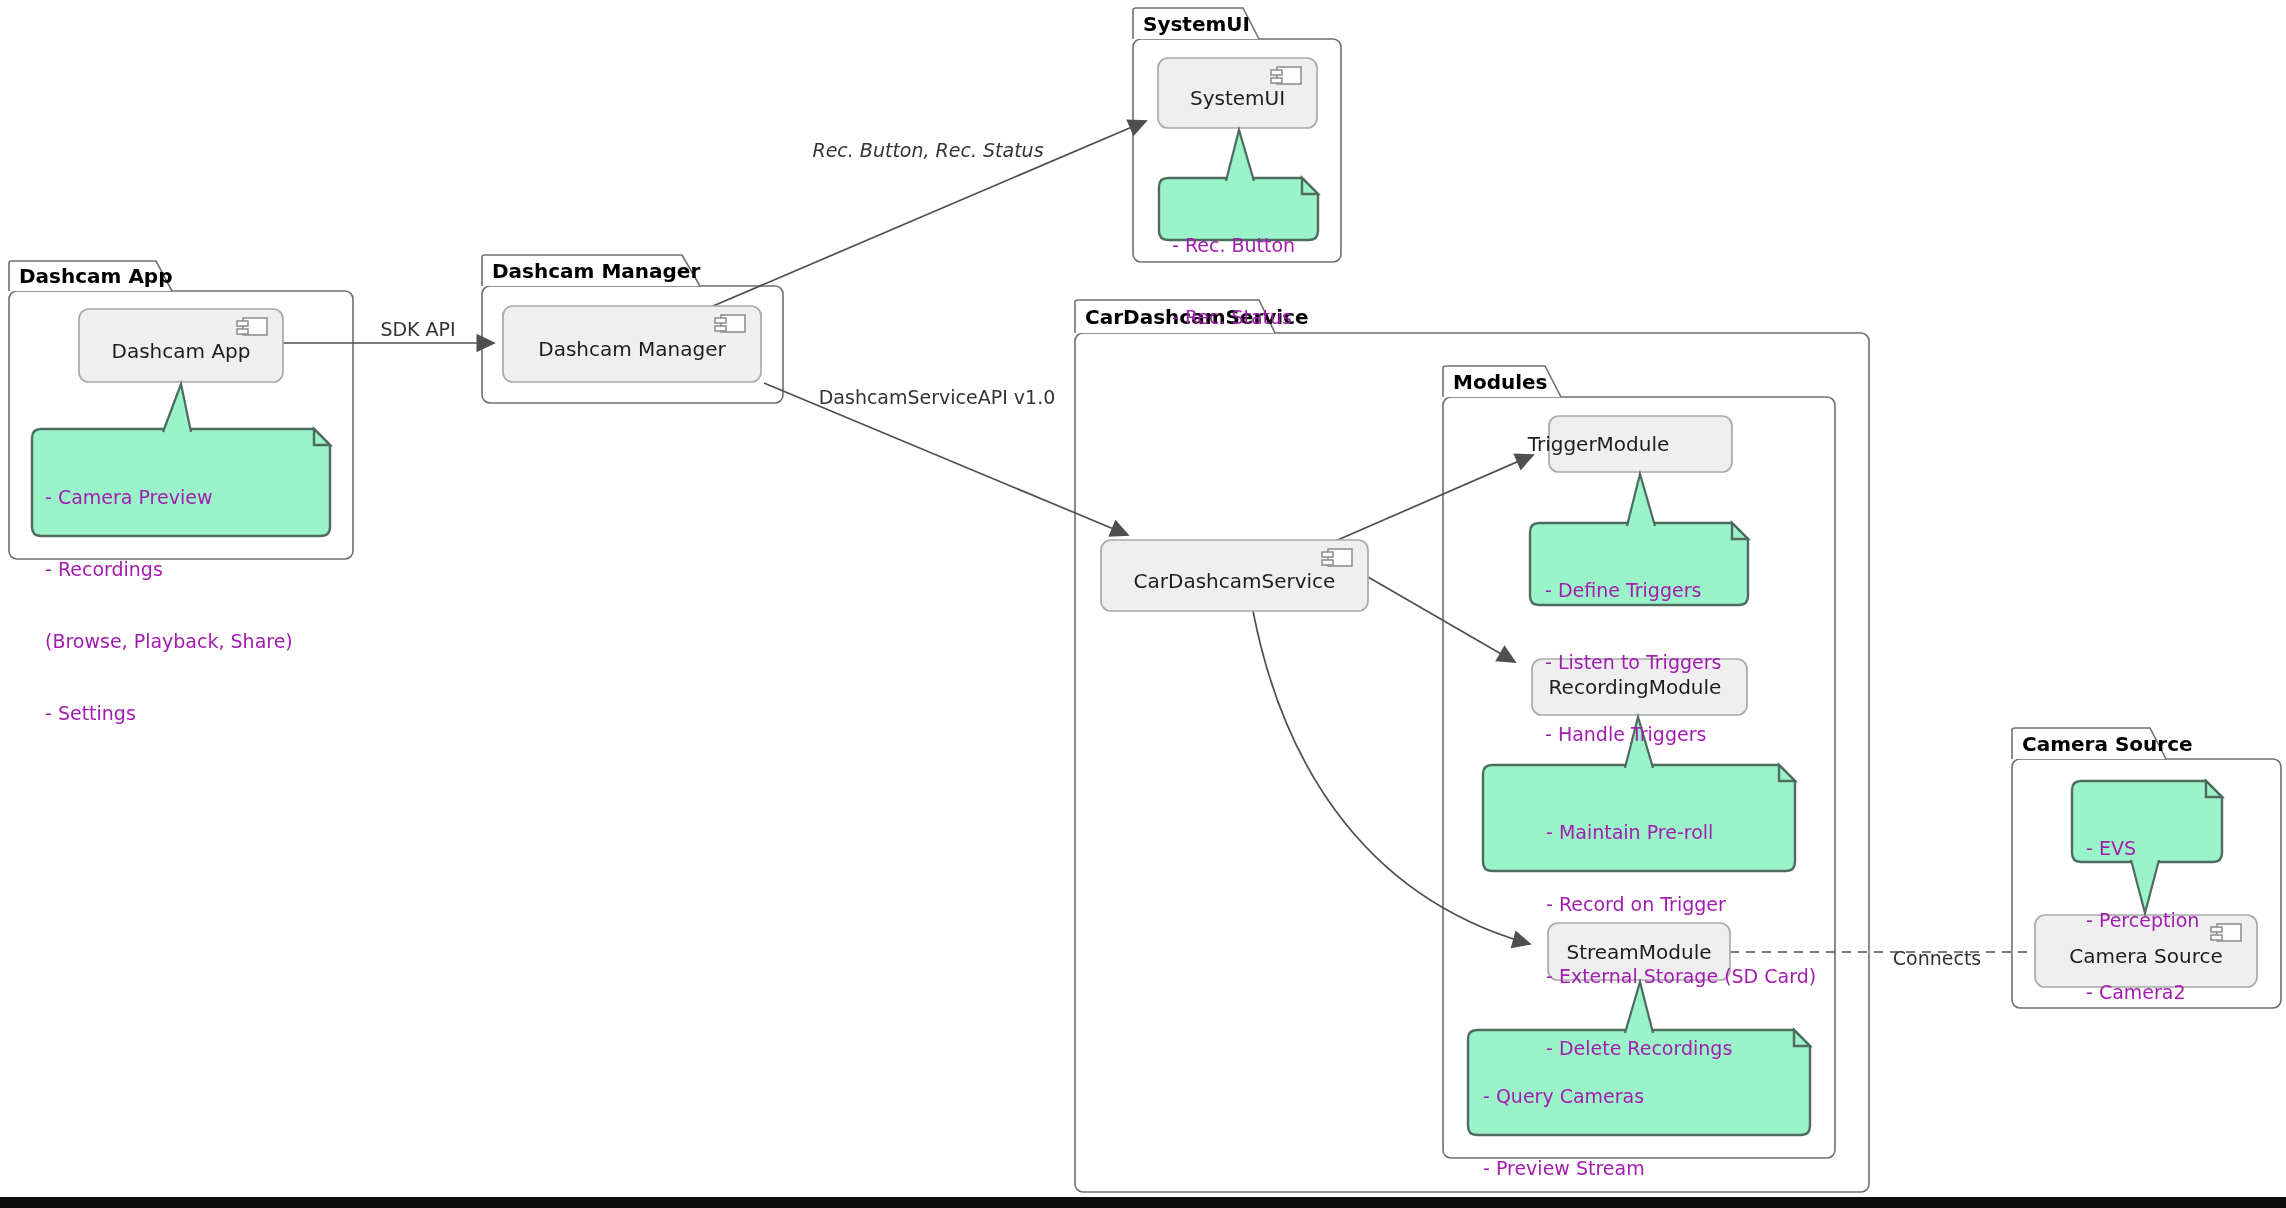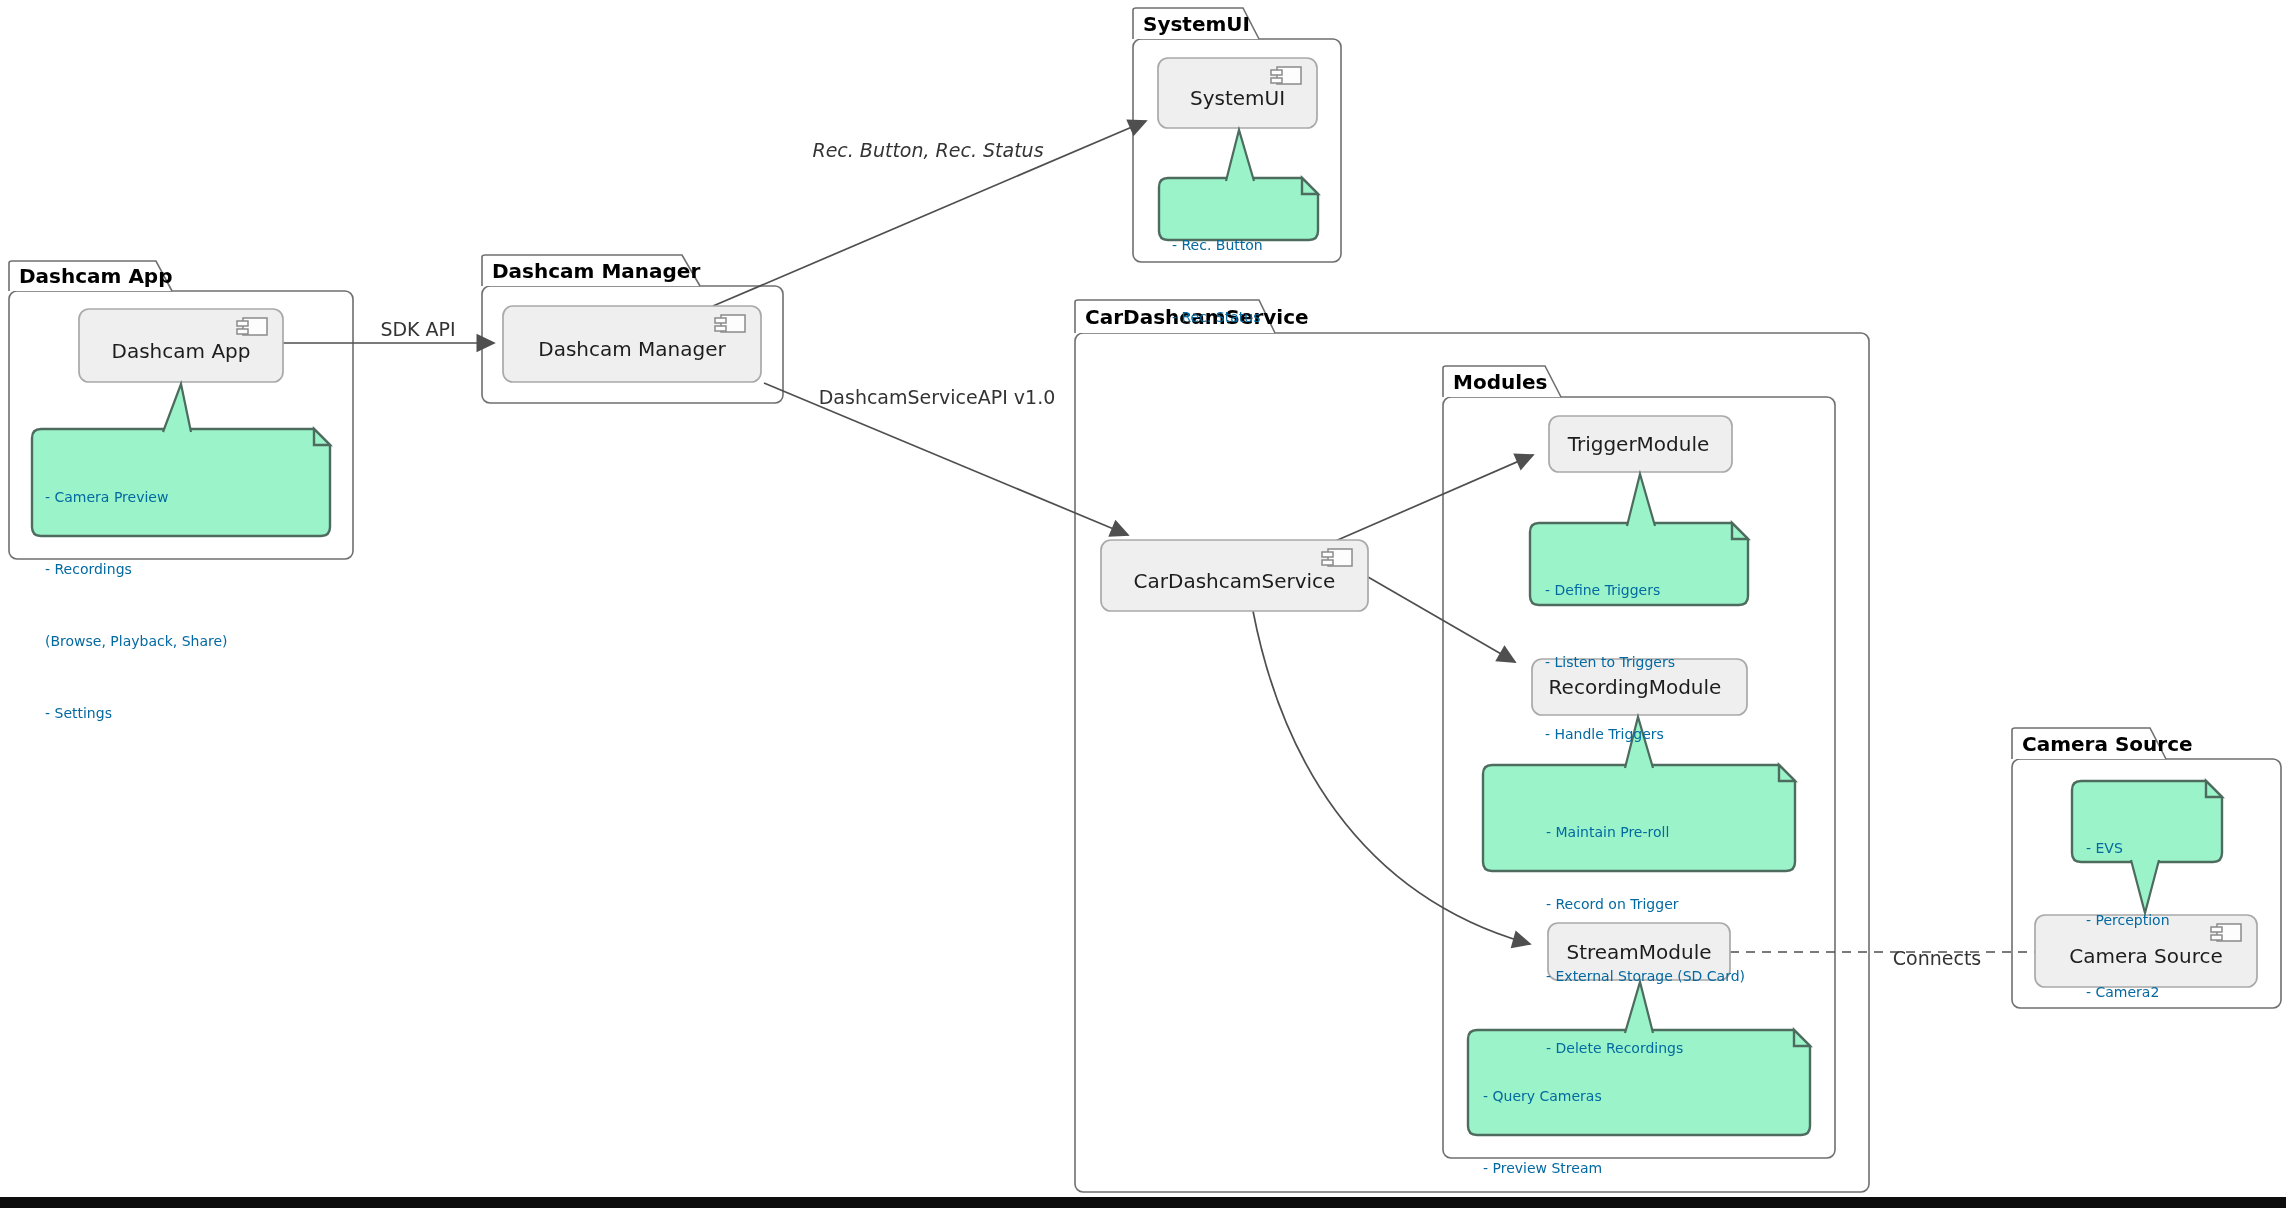--- a/index.html
+++ b/index.html
@@ -4,21 +4,21 @@
 <style>
   html,body{margin:0;padding:0;background:#fff;}
   body{font-family:"DejaVu Sans","Liberation Sans",sans-serif;}
   #canvas{position:relative;width:2286px;height:1208px;overflow:hidden;background:#ffffff;}
   #shapes{position:absolute;left:0;top:0;}
   .txt{position:absolute;white-space:pre;}
   .pkg-title{font-size:20px;font-weight:bold;color:#000;line-height:30px;padding-left:10px;}
   .comp-label{display:flex;align-items:center;justify-content:center;font-size:20px;color:#1d1d1d;}
   .comp-label.icon-pad{padding-top:10px;box-sizing:border-box;}
   .edge-label{font-size:19px;color:#333;text-align:center;}
-  .note-text{font-size:14px;line-height:24px;color:#0369a1;}
+  .note-text{font-size:19px;line-height:24px;color:#a21caf;}
   .bottom-bar{position:absolute;left:0;top:1197px;width:2286px;height:11px;background:#0d0d0d;}
 </style>
 </head>
 <body>
 
 <div id="canvas">
 
 <svg id="shapes" width="2286" height="1208" viewBox="0 0 2286 1208">
   <defs>
     <marker id="arrow" viewBox="0 0 12 12" refX="10.5" refY="6" markerWidth="13" markerHeight="13" orient="auto">
@@ -121,21 +121,21 @@
 <div class="txt pkg-title" style="left:482px;top:256px;width:210px;">Dashcam Manager</div>
 <div class="txt pkg-title" style="left:1133px;top:9px;width:120px;">SystemUI</div>
 <div class="txt pkg-title" style="left:1075px;top:302px;width:195px;">CarDashcamService</div>
 <div class="txt pkg-title" style="left:1443px;top:367px;width:112px;">Modules</div>
 <div class="txt pkg-title" style="left:2012px;top:729px;width:150px;">Camera Source</div>
 
 <div class="txt comp-label icon-pad" style="left:79px;top:309px;width:204px;height:73px;">Dashcam App</div>
 <div class="txt comp-label icon-pad" style="left:503px;top:306px;width:258px;height:76px;">Dashcam Manager</div>
 <div class="txt comp-label icon-pad" style="left:1158px;top:58px;width:159px;height:70px;">SystemUI</div>
 <div class="txt comp-label icon-pad" style="left:1101px;top:540px;width:267px;height:71px;">CarDashcamService</div>
-<div class="txt comp-label" style="left:1547px;top:416px;width:183px;height:56px;">TriggerModule</div>
+<div class="txt comp-label" style="left:1507px;top:416px;width:183px;height:56px;">TriggerModule</div>
 <div class="txt comp-label" style="left:1532px;top:659px;width:206px;height:56px;border-radius:22px;">RecordingModule</div>
 <div class="txt comp-label" style="left:1548px;top:923px;width:182px;height:57px;">StreamModule</div>
 <div class="txt comp-label icon-pad" style="left:2035px;top:915px;width:222px;height:72px;">Camera Source</div>
 
 <div class="txt edge-label" style="left:338px;top:318px;width:160px;">SDK API</div>
 <div class="txt edge-label" style="left:778px;top:139px;width:300px;font-style:italic;">Rec. Button, Rec. Status</div>
 <div class="txt edge-label" style="left:787px;top:386px;width:300px;">DashcamServiceAPI v1.0</div>
 <div class="txt edge-label" style="left:1862px;top:927px;width:150px;margin-top:20px;">Connects</div>
 
 <div class="txt note-text" style="left:45px;top:437px;">

